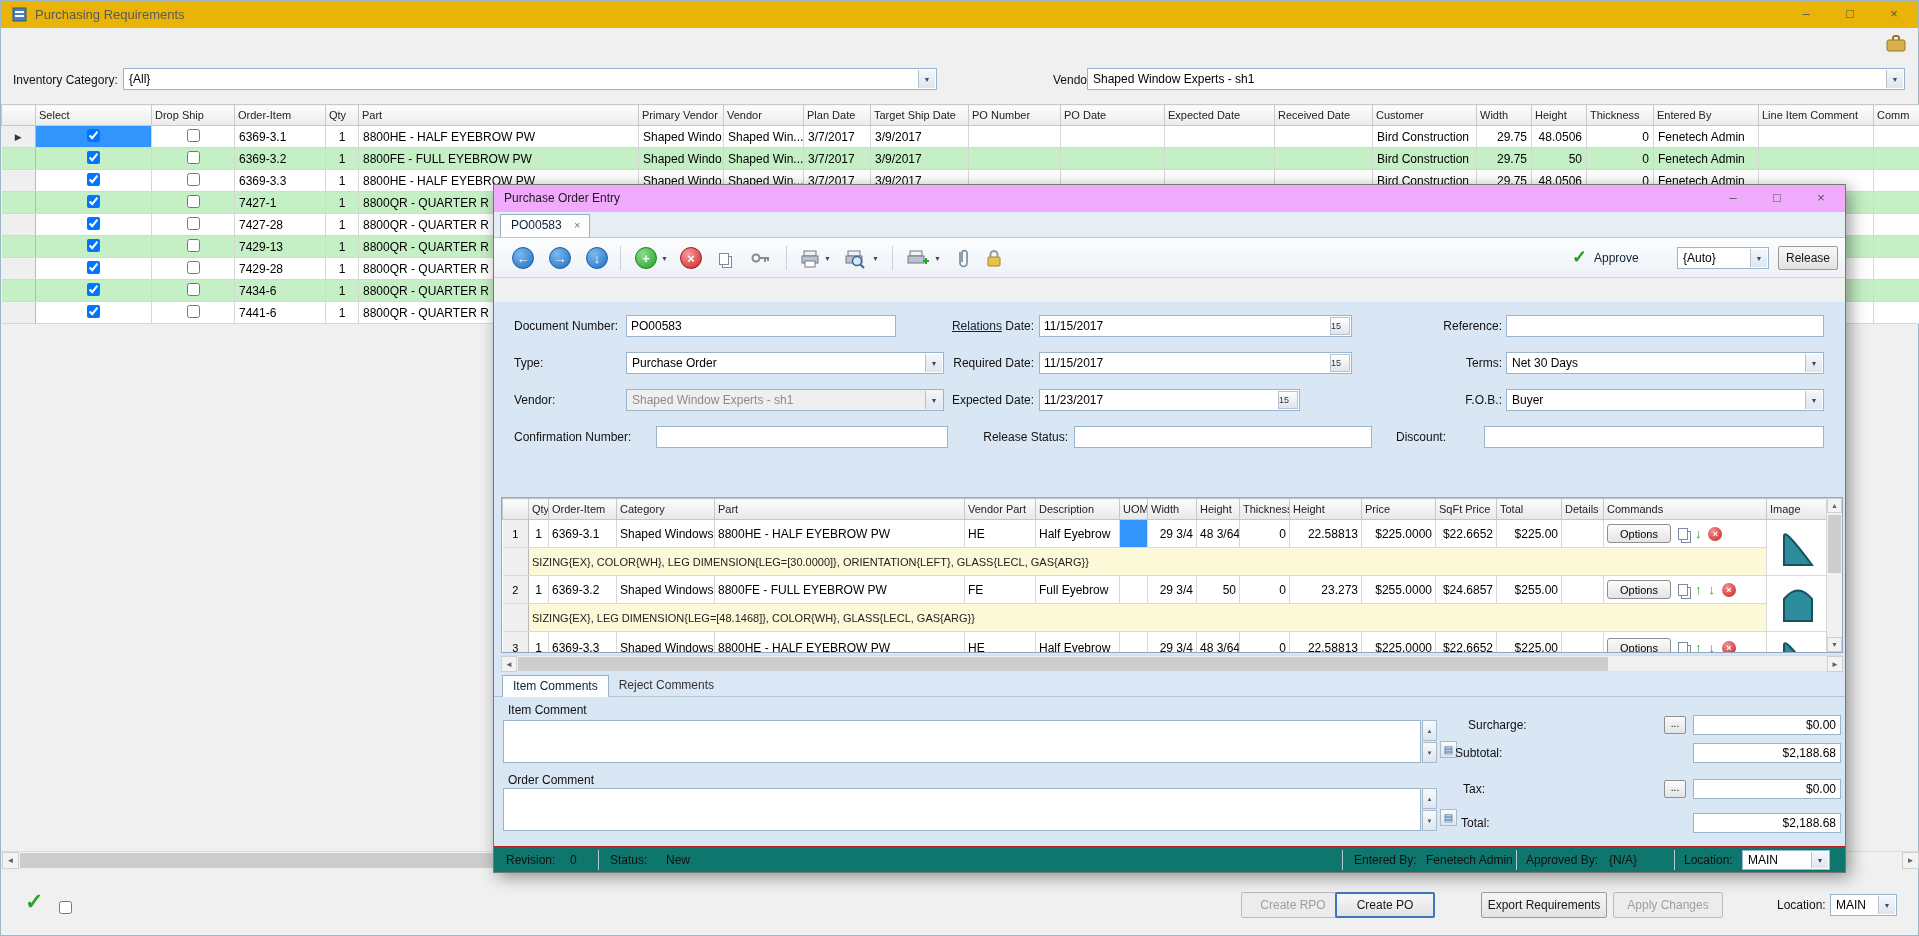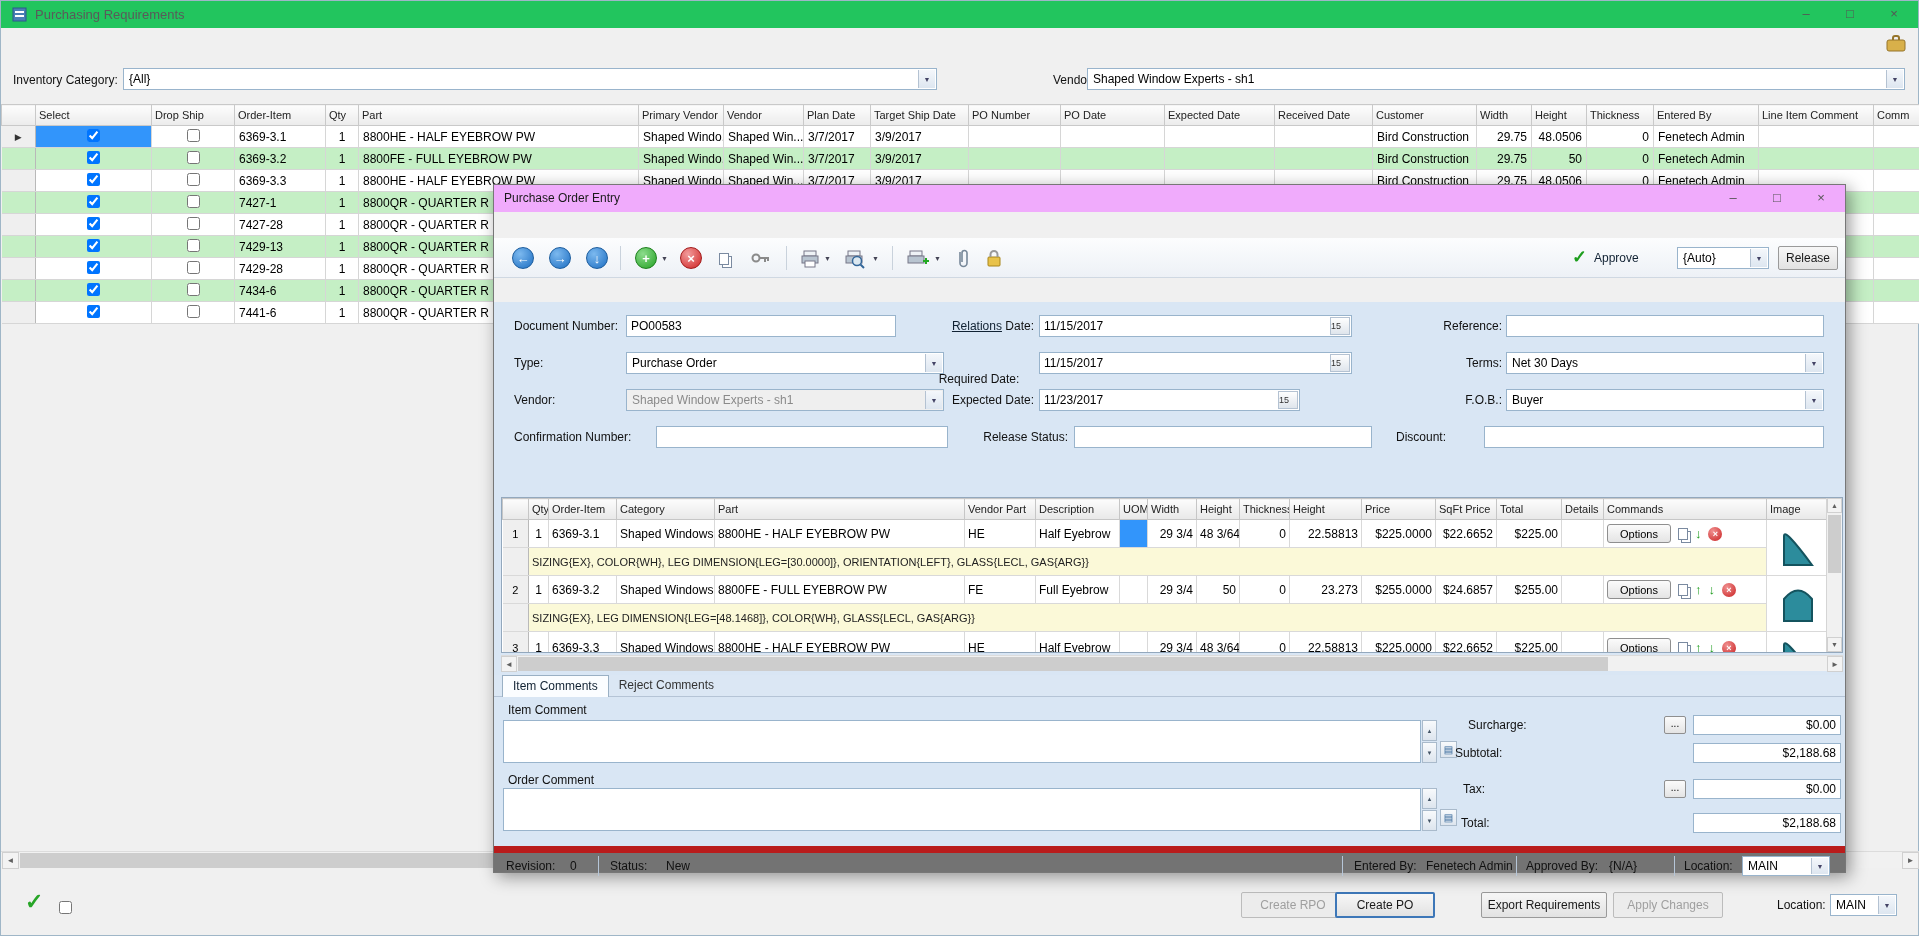--- a/index.html
+++ b/index.html
@@ -1,20 +1,20 @@
 <!DOCTYPE html>
 <html><head>
 <meta charset="utf-8">
 <style>
 *{margin:0;padding:0;box-sizing:border-box}
 html,body{width:1919px;height:936px;overflow:hidden;font-family:"Liberation Sans",sans-serif;background:#e9e9e9}
 button,input{font-family:inherit}
 
 #main{position:absolute;inset:0;background:#f0f0f0;border:1px solid #9fb6c7}
-.titlebar{position:absolute;left:0;right:0;top:0;height:27px;background:#22c55e}
+.titlebar{position:absolute;left:0;right:0;top:0;height:27px;background:#eab308}
 .titlebar .ttl{position:absolute;left:34px;top:6px;font-size:13px;color:#5a5a5a;white-space:nowrap}
 .appico{position:absolute;left:10px;top:5px}
 .winbtns{position:absolute;right:2px;top:0;height:27px;display:flex}
 .winbtn{width:44px;height:27px;text-align:center;line-height:26px;font-size:13px;color:#555}
 .lbl{position:absolute;font-size:12px;color:#111;white-space:nowrap}
 .tin{position:absolute;height:22px;background:#fff;border:1px solid #99b4cc;font-size:12px}
 .tin .v{position:absolute;left:4px;top:3px;white-space:nowrap}
 .calbtn{position:absolute;right:1px;top:1px;width:20px;height:18px;background:linear-gradient(#fefefe,#dfe5ec);border:1px solid #b4c2d2;font-size:9px;text-align:left;line-height:17px;color:#333}
 .fsel{position:absolute;height:22px;background:#fff;border:1px solid #99b4cc;font-size:12px}
 .fsel .v{position:absolute;left:5px;top:3px;right:20px;white-space:nowrap;overflow:hidden}
@@ -84,21 +84,21 @@
 
 .d-ctabs{position:absolute;left:0;right:0;top:490px;height:22px;border-bottom:1px solid #b5c4d6;display:flex;padding-left:8px;background:#dbe7f4}
 .ctab{height:22px;line-height:21px;padding:0 10px;font-size:12px;color:#333}
 .ctab.active{background:#fbfdff;border:1px solid #9ab0c4;border-bottom:none;color:#123}
 .cbox{position:absolute;background:#fff;border:1px solid #99b4cc}
 .spin{position:absolute;width:15px;height:21px;background:linear-gradient(#f8fafc,#dde5ee);border:1px solid #a9bacb;font-size:6px;color:#456;text-align:center;line-height:20px}
 .side-ico{position:absolute;width:17px;height:17px;background:linear-gradient(#f8fafc,#dde5ee);border:1px solid #a9bacb;color:#369;font-size:10px;text-align:center;line-height:16px}
 .tot-lbl{position:absolute;font-size:12px;color:#111;white-space:nowrap}
 .tot-val{position:absolute;width:148px;height:20px;background:#fff;border:1px solid #99b4cc;font-size:12px;text-align:right;padding:2px 4px 0 0}
 .dots{position:absolute;width:22px;height:18px;background:linear-gradient(#fbfbfb,#e4e4e4);border:1px solid #8f8f8f;font-size:10px;text-align:center;line-height:13px;border-radius:2px}
-.d-status{position:absolute;left:0;right:0;bottom:0;height:26px;background:#737373;border-top:7px solid #b91c1c}
+.d-status{position:absolute;left:0;right:0;bottom:0;height:26px;background:#0f766e;border-top:1px solid #b91c1c}
 .sb-t{position:absolute;top:6px;font-size:12px;color:#111;white-space:nowrap}
 .sb-sep{position:absolute;top:3px;height:20px;width:1px;background:#b6c6d8}
 </style>
 </head>
 <body>
 
 <div id="main">
   <div class="titlebar">
     <svg class="appico" width="17" height="17">
         <rect x="2" y="2" width="13" height="13" fill="#4a7fb5" stroke="#2a5a8a"></rect>
@@ -412,20 +412,26 @@
 <div id="dlg">
   <div class="d-title">
     <span class="ttl">Purchase Order Entry</span>
     <div class="winbtns">
       <div class="winbtn">–</div>
       <div class="winbtn">□</div>
       <div class="winbtn">×</div>
     </div>
   </div>
 
+  <div class="d-tabstrip">
+    <div class="doc-tab">
+      <span>PO00583</span>
+      <span class="tab-x">×</span>
+    </div>
+  </div>
 
   <div class="d-toolbar">
     <span class="cico blue" style="left:18px">←</span>
     <span class="cico blue" style="left:55px">→</span>
     <span class="cico blue" style="left:92px">↓</span>
     <span class="tsep" style="left:126px"></span>
     <span class="cico green" style="left:141px">+</span>
     <span class="tcaret" style="left:167px">▼</span>
     <span class="cico red" style="left:186px">×</span>
     <span class="tbox" style="left:225px"><span class="ic-copy"></span></span>
@@ -485,21 +491,21 @@
   <span class="lbl" style="left:900px;top:134px;width:108px;text-align:right">Reference:</span>
   <div class="tin" style="left:1012px;top:130px;width:318px">
       <span class="v"></span>
     </div>
 
   <span class="lbl" style="left:20px;top:171px">Type:</span>
   <div class="fsel" style="left:132px;top:167px;width:318px">
       <span class="v">Purchase Order</span>
       <span class="caret">▼</span>
     </div>
-  <span class="lbl" style="left:430px;top:187px;width:110px;text-align:center">Required Date:</span>
+  <span class="lbl" style="left:430px;top:171px;width:110px;text-align:right">Required Date:</span>
   <div class="tin" style="left:545px;top:167px;width:313px">
       <span class="v">11/15/2017</span>
       <span class="calbtn">15</span>
     </div>
   <span class="lbl" style="left:900px;top:171px;width:108px;text-align:right">Terms:</span>
   <div class="fsel" style="left:1012px;top:167px;width:318px">
       <span class="v">Net 30 Days</span>
       <span class="caret">▼</span>
     </div>
 

